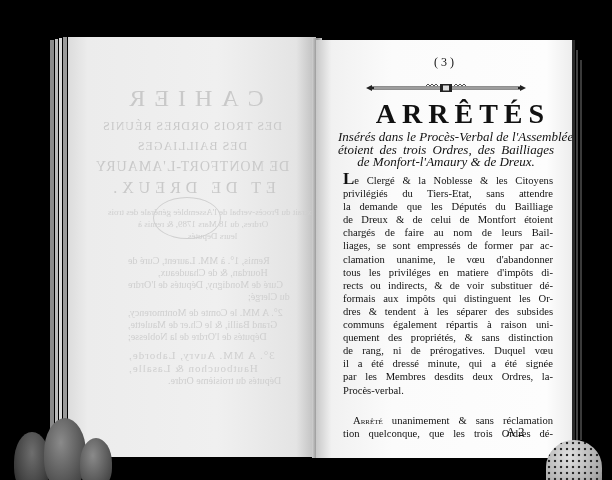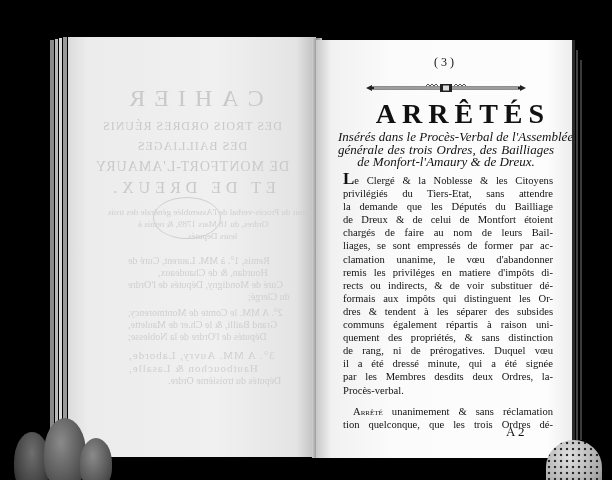--- a/index.html
+++ b/index.html
@@ -78,45 +78,45 @@
     <rect x="8" y="3.4" width="144" height="1.2" fill="#eee"></rect>
     <rect x="74" y="0" width="12" height="8" fill="#222"></rect>
     <rect x="77" y="1.5" width="6" height="5" fill="#ddd"></rect>
     <path d="M60 2 L62 0 L64 2 L66 0 L68 2 L70 0 L72 2 M88 2 L90 0 L92 2 L94 0 L96 2 L98 0 L100 2" stroke="#222" stroke-width="0.8" fill="none"></path>
   </svg>
 
   <div class="title">ARRÊTÉS</div>
 
   <div class="subtitle">
     <span class="line">Insérés dans le Procès-Verbal de l'Assemblée</span>
-    <span class="line">générale des trois Ordres, des Bailliages</span>
+    <span class="line">étoient des trois Ordres, des Bailliages</span>
     <span class="line last" style="text-align-last:center;">de Monfort-l'Amaury &amp; de Dreux.</span>
   </div>
 
   <div class="body-text">
     <p>
       <span class="line"><span class="drop">L</span><span>e Clergé &amp; la Noblesse &amp; les Citoyens</span></span>
       <span class="line">privilégiés du Tiers-Etat, sans attendre</span>
       <span class="line">la demande que les Députés du Bailliage</span>
       <span class="line">de Dreux &amp; de celui de Montfort étoient</span>
       <span class="line">chargés de faire au nom de leurs Bail-</span>
       <span class="line">liages, se sont empressés de former par ac-</span>
       <span class="line">clamation unanime, le vœu d'abandonner</span>
-      <span class="line">remis les priviléges en matiere d'impôts di-</span>
+      <span class="line">tous les priviléges en matiere d'impôts di-</span>
       <span class="line">rects ou indirects, &amp; de voir substituer dé-</span>
       <span class="line">formais aux impôts qui distinguent les Or-</span>
       <span class="line">dres &amp; tendent à les séparer des subsides</span>
       <span class="line">communs également répartis à raison uni-</span>
       <span class="line">quement des propriétés, &amp; sans distinction</span>
       <span class="line">de rang, ni de prérogatives. Duquel vœu</span>
       <span class="line">il a été dressé minute, qui a été signée</span>
       <span class="line">par les Membres desdits deux Ordres, la-</span>
       <span class="line last">Procès-verbal.</span>
     </p>
-    <p style="margin-top:8px;">
+    <p style="margin-top:17px;">
       <span class="line" style="padding-left:10px;"><span class="sc">Arrêté</span><span> unanimement &amp; sans réclamation</span></span>
       <span class="line">tion quelconque, que les trois Ordres dé-</span>
     </p>
   </div>
 
   <div class="sig">A 2</div>
 </div>
 
 <div class="edge" style="left:572px;top:40px;width:3px;height:418px;background:#2a2a2a"></div>
 <div class="edge" style="left:576px;top:50px;width:2px;height:400px;background:#444"></div>

